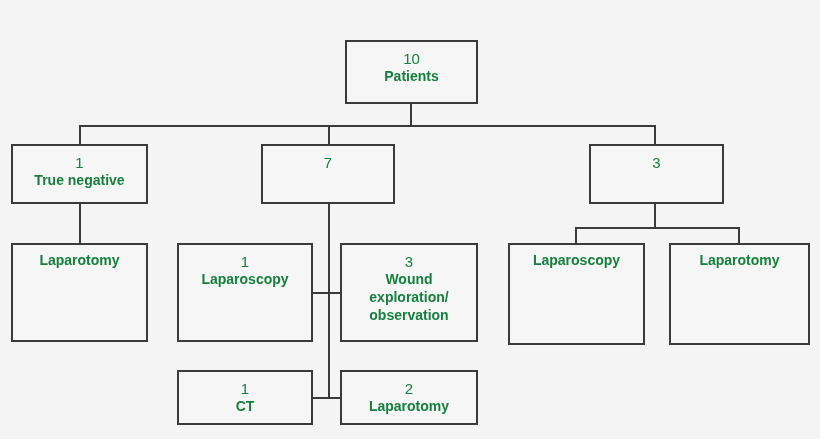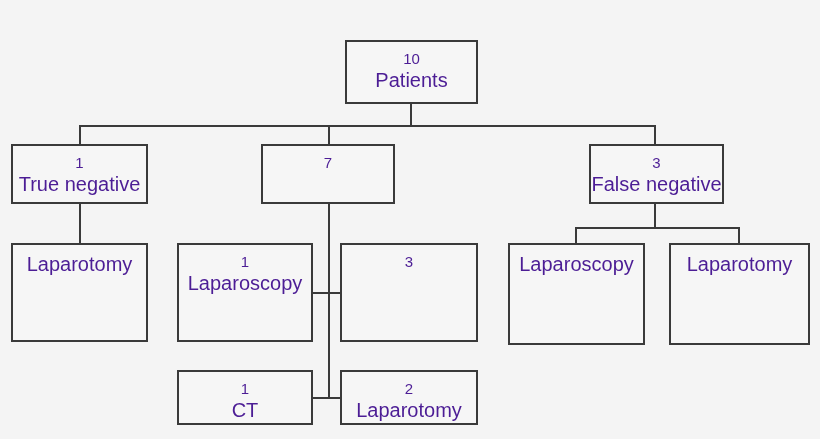--- a/index.html
+++ b/index.html
@@ -22,33 +22,34 @@
   .node {
     position: absolute;
     box-sizing: border-box;
     border: 2px solid #3a3a3a;
     background: #f6f6f6;
     display: flex;
     flex-direction: column;
     align-items: center;
     justify-content: flex-start;
     padding-top: 6px;
-    color: #4c1d95;
+    color: #15803d;
     font-size: 15px;
     line-height: 1.28;
     text-align: center;
   }
   .node .count {
     display: block;
     font-size: 15px;
   }
   .node .label {
     display: block;
-    font-size: 20px;
+    font-size: 14px;
     white-space: pre-line;
+    font-weight: bold;
   }
   .node.top-label {
     justify-content: flex-start;
     padding-top: 7px;
   }
   .conn {
     position: absolute;
     background: #3a3a3a;
   }
   .conn.h { height: 2px; }
@@ -76,21 +77,20 @@
     <span class="count">1</span>
     <span class="label">True negative</span>
   </div>
 
   <div class="node top-label" style="left:261px; top:144px; width:134px; height:60px;">
     <span class="count">7</span>
   </div>
 
   <div class="node top-label" style="left:589px; top:144px; width:135px; height:60px;">
     <span class="count">3</span>
-    <span class="label">False negative</span>
   </div>
 
   <div class="conn v" style="left:79px; top:204px; height:40px;"></div>
 
   <div class="conn v" style="left:328px; top:204px; height:195px;"></div>
   <div class="conn h" style="left:312px; top:292px; width:18px;"></div>
   <div class="conn h" style="left:328px; top:292px; width:14px;"></div>
   <div class="conn h" style="left:312px; top:397px; width:18px;"></div>
   <div class="conn h" style="left:328px; top:397px; width:14px;"></div>
 
@@ -104,20 +104,23 @@
     <span class="label">Laparotomy</span>
   </div>
 
   <div class="node top-label" style="left:177px; top:243px; width:136px; height:99px;">
     <span class="count">1</span>
     <span class="label">Laparoscopy</span>
   </div>
 
   <div class="node top-label" style="left:340px; top:243px; width:138px; height:99px;">
     <span class="count">3</span>
+    <span class="label">Wound
+exploration/
+observation</span>
   </div>
 
   <div class="node top-label" style="left:508px; top:243px; width:137px; height:102px;">
 
     <span class="label">Laparoscopy</span>
   </div>
 
   <div class="node top-label" style="left:669px; top:243px; width:141px; height:102px;">
 
     <span class="label">Laparotomy</span>

